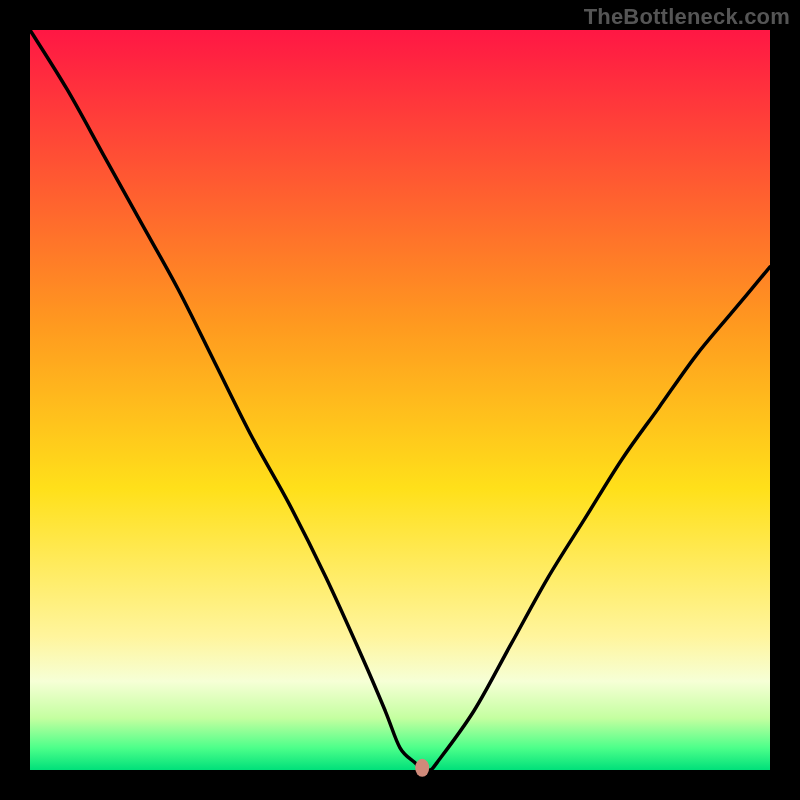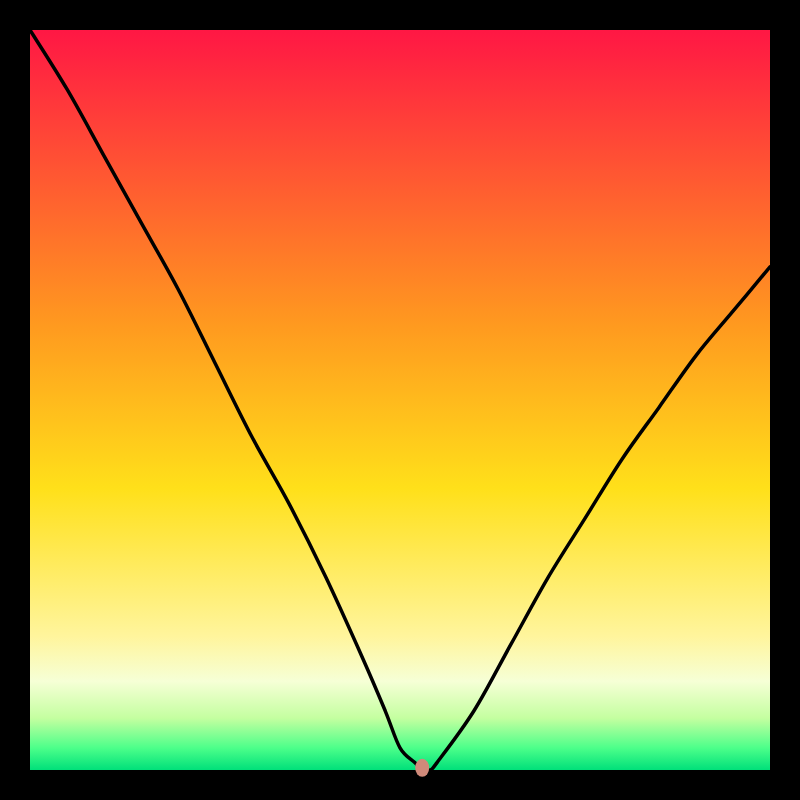--- a/index.html
+++ b/index.html
@@ -28,20 +28,21 @@
     user-select: none;
   }
   svg {
     display: block;
   }
 </style>
 </head>
 <body>
 
 <div class="frame">
+  <div class="watermark">TheBottleneck.com</div>
   <svg id="chart-svg" width="800" height="800" viewBox="0 0 800 800">
     <defs>
       <linearGradient id="bg-grad" x1="0" y1="0" x2="0" y2="1">
           <stop offset="0%" stop-color="#ff1744"></stop>
           <stop offset="40%" stop-color="#ff9a1f"></stop>
           <stop offset="62%" stop-color="#ffe01a"></stop>
           <stop offset="82%" stop-color="#fff59d"></stop>
           <stop offset="88%" stop-color="#f6ffd6"></stop>
           <stop offset="93%" stop-color="#c4ffa0"></stop>
           <stop offset="97%" stop-color="#4dff8a"></stop>

